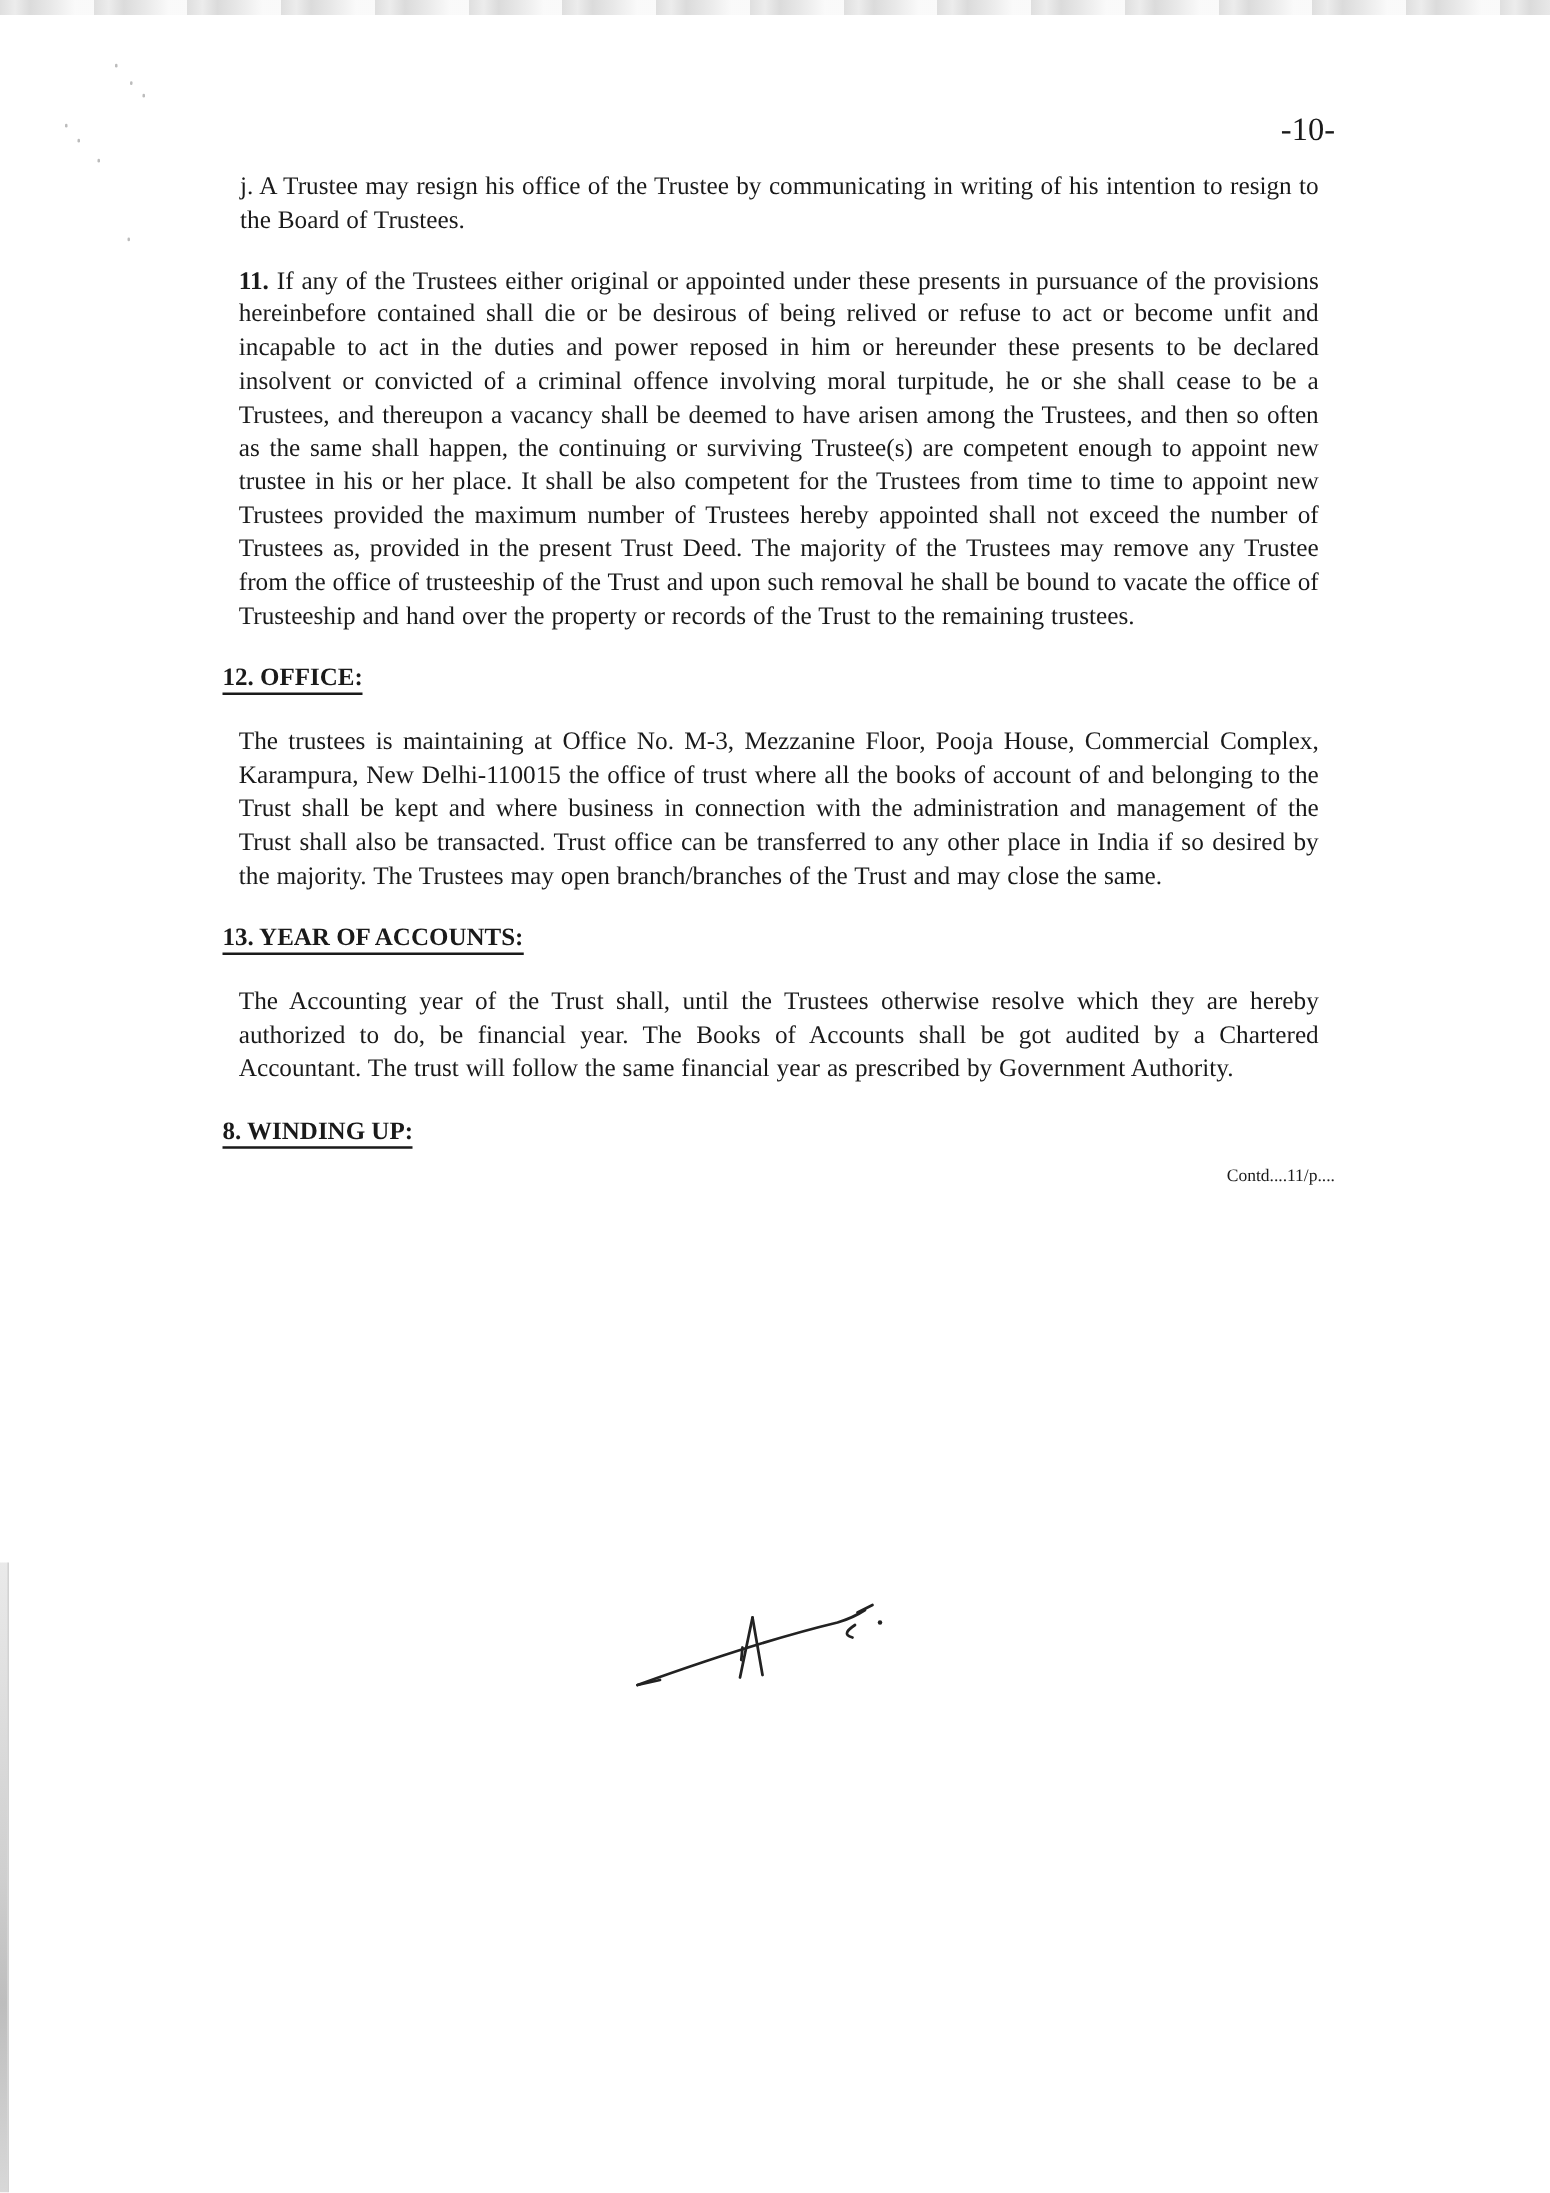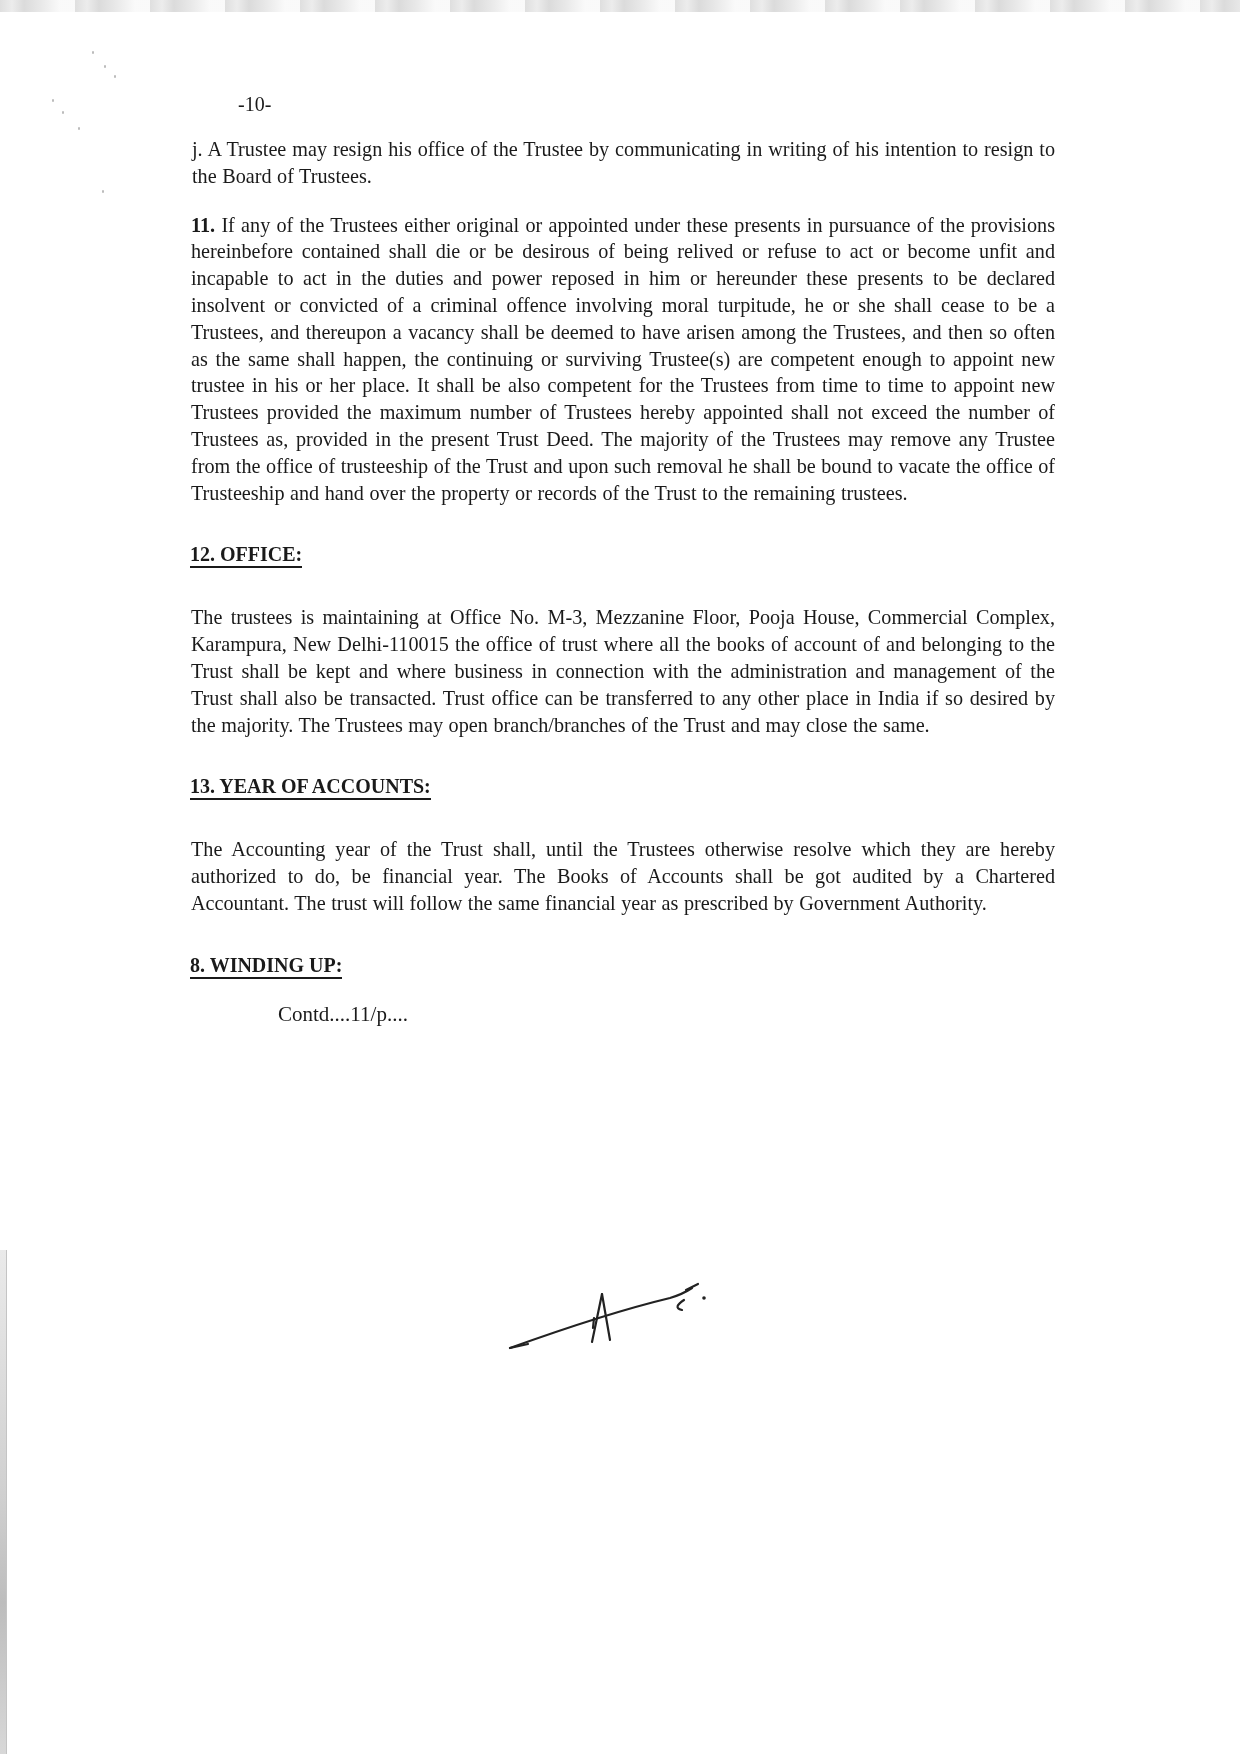--- a/index.html
+++ b/index.html
@@ -44,22 +44,22 @@
       border-radius: 1px;
     }
 
     .page {
       position: absolute;
       left: 178px;
       top: 92px;
       width: 890px;
     }
     .page-number {
-      text-align: left;
-      font-size: 20px;
+      text-align: right;
+      font-size: 26px;
       margin-left: 60px;
       line-height: 24px;
     }
     .stamp-title {
       text-align: center;
       font-weight: bold;
       font-size: 24.5px;
       margin-left: 56px;
       margin-top: 6px;
       line-height: 28px;
@@ -77,37 +77,37 @@
       margin-top: 20px !important;
       padding-left: 1px;
     }
     .para-11 {
       margin-top: 22px !important;
     }
     .para-11 .clause-num {
       font-weight: bold;
     }
     h2.section-heading {
-      margin: 12px;
+      margin: 0;
       font-size: 20px;
       font-weight: bold;
       line-height: 24px;
       display: inline-block;
       border-bottom: 2px solid #1a1a1a;
       padding-bottom: 0px;
     }
     .section {
       margin-top: 24px;
     }
     .section .body {
       margin-top: 24px;
     }
     .contd {
-      text-align: left;
-      font-size: 21px;
+      text-align: right;
+      font-size: 14px;
       margin-top: 10px;
       margin-left: 100px;
       line-height: 26px;
     }
     .signature {
       position: absolute;
       left: 500px;
       top: 1270px;
       width: 230px;
       height: 90px;

